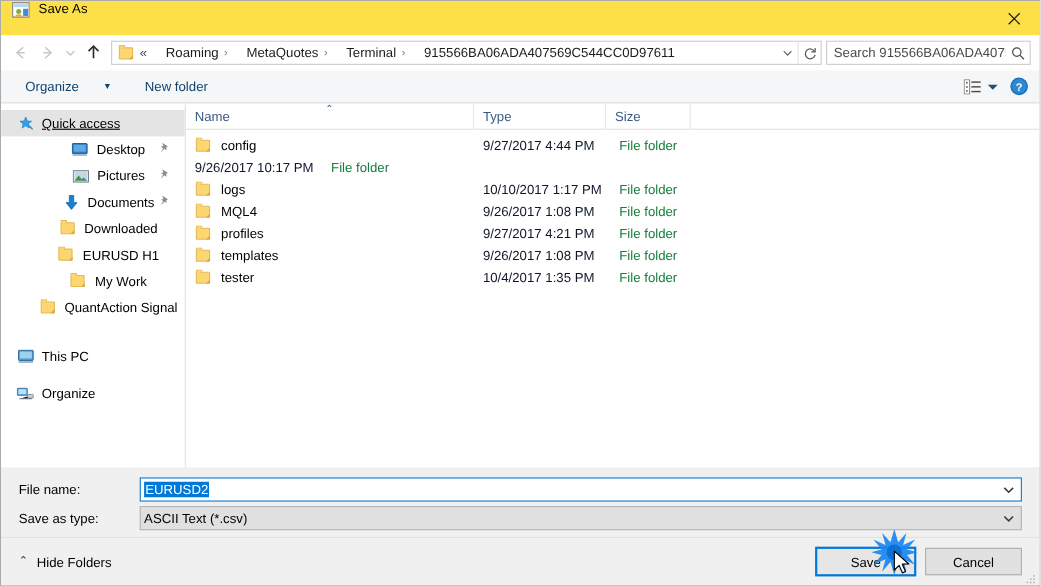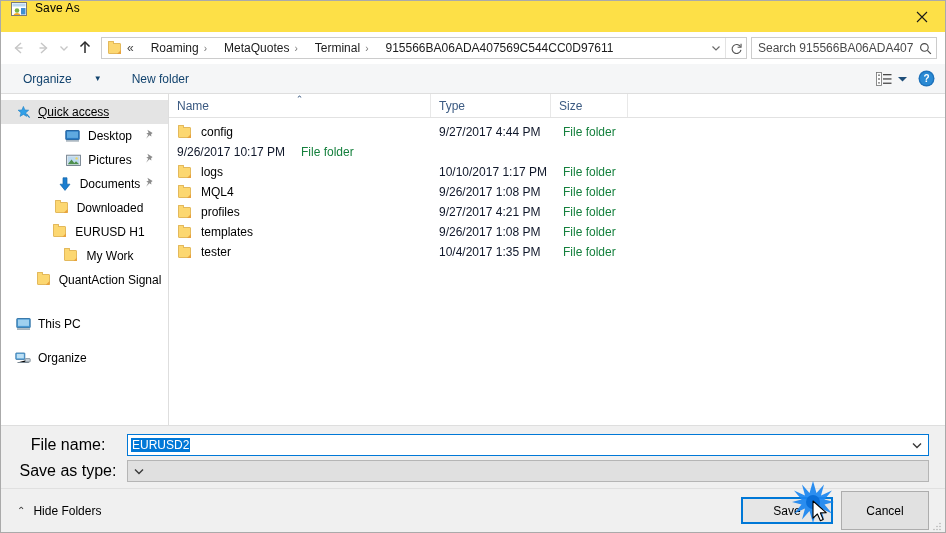--- a/index.html
+++ b/index.html
@@ -225,22 +225,22 @@
     background:#f0f0f0;
     padding: 8px 16px 0 16px;
     box-sizing:border-box;
   }
   .form-row {
     display:flex; align-items:center;
     height: 22px; margin-bottom: 4px;
   }
   .form-label {
     width: 110px; flex:0 0 110px;
-    text-align:center; padding-right:8px;
-    font-size:16px; color:#000;
+    text-align:left; padding-right:8px;
+    font-size:12px; color:#000;
     box-sizing:border-box;
   }
   .combo {
     flex:1 1 auto; height:22px;
     border:1px solid #0078d7;
     background:#fff;
     display:flex; align-items:center;
     box-sizing:border-box;
     position:relative;
   }
@@ -270,21 +270,21 @@
     box-sizing:border-box;
     position:relative;
   }
   .hide-folders {
     display:flex; align-items:center; gap:8px;
     font-size:12px; color:#000;
   }
   .hf-caret { font-size:10px; color:#333; line-height:1; }
   .footer-btns { margin-left:auto; display:flex; align-items:center; gap:8px; }
   .btn {
-    height: 39px; width: 88px;
+    height: 25px; width: 88px;
     display:flex; align-items:center; justify-content:center;
     font-size:12px; color:#000;
     background:#e1e1e1;
     border:1px solid #adadad;
     box-sizing:border-box;
   }
   .btn.default {
     background:#e6e6e6;
     border: 2px solid #0078d7;
     width: 92px; height: 27px;
@@ -657,20 +657,21 @@
           <svg width="12" height="9" viewBox="0 0 12 9">
             <path d="M2 2.5 L6 6.5 L10 2.5" stroke="#3a3a3a" stroke-width="1.4" fill="none"></path>
           </svg>
         </div>
       </div>
     </div>
 
     <div class="form-row">
       <div class="form-label">Save as type:</div>
       <div class="combo disabled">
+        <div class="val">ASCII Text (*.csv)</div>
         <div class="arrow">
           <svg width="12" height="9" viewBox="0 0 12 9">
             <path d="M2 2.5 L6 6.5 L10 2.5" stroke="#3a3a3a" stroke-width="1.4" fill="none"></path>
           </svg>
         </div>
       </div>
     </div>
   </div>
 
   <div class="footer">

